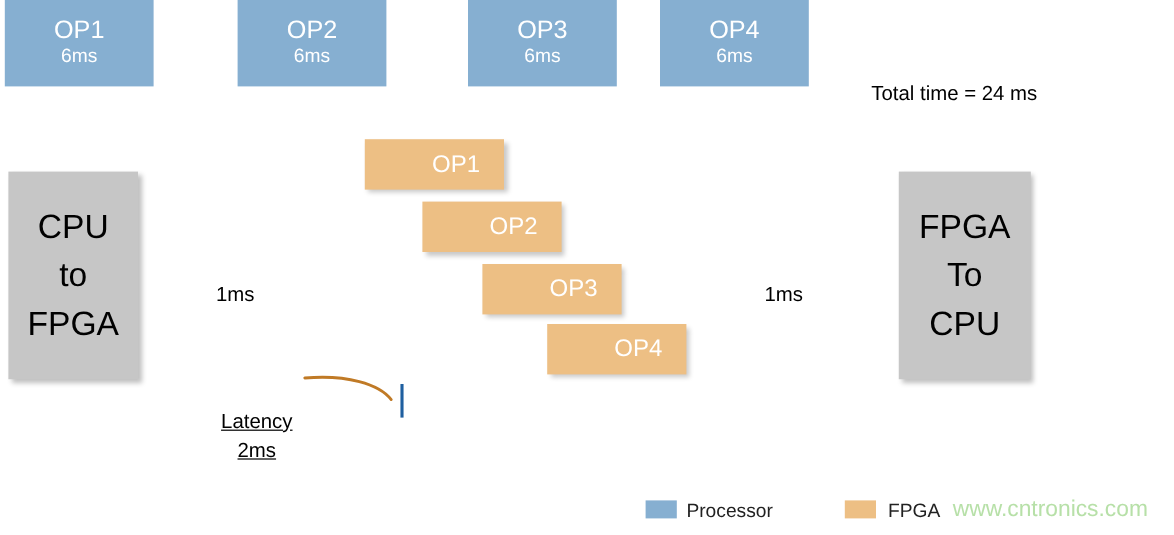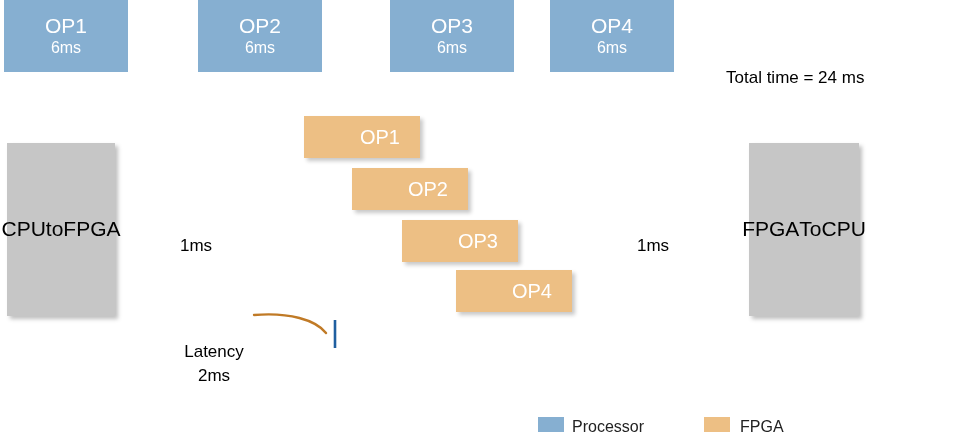--- a/index.html
+++ b/index.html
@@ -30,30 +30,30 @@
     padding-right:20px;
     box-sizing:border-box;
     box-shadow:3px 3px 4px rgba(0,0,0,0.22);
   }
 
   
   .grey-box{
     position:absolute;
     background:#C6C6C6;
     color:#000000;
-    font-size:21px;
-    display:flex;flex-direction:row;
+    font-size:28px;
+    display:flex;flex-direction:column;
     align-items:center;justify-content:center;
     line-height:1.45;
     box-shadow:3px 3px 4px rgba(0,0,0,0.25);
   }
 
   
   .lbl{position:absolute;color:#000000;white-space:nowrap;margin-top:40px;}
-  .lbl.c{text-align:center;}
+  .lbl.c{text-align:center;text-decoration:underline;}
 
   
   .legend-sw{position:absolute;width:26px;height:15px;}
   .legend-tx{position:absolute;font-size:16px;color:#222;}
 
   .wm{position:absolute;color:#B7E0A8;font-size:19px;white-space:nowrap;}
 
   svg{position:absolute;left:0;top:0;overflow:visible;}
 </style>
 </head>
@@ -150,14 +150,15 @@
 
 
   <div class="lbl c" style="left:371px;top:403px;width:120px;font-size:17px;">6ms</div>
 
   <div class="legend-sw" style="left:534px;top:417px;background:#86AFD1;"></div>
   <div class="legend-tx" style="left:568px;top:418px;">Processor</div>
 
   <div class="legend-sw" style="left:700px;top:417px;background:#EDBF84;"></div>
   <div class="legend-tx" style="left:736px;top:418px;">FPGA</div>
 
+  <div class="wm" style="left:790px;top:414px;">www.cntronics.com</div>
 
 </div>
 
 </body></html>

